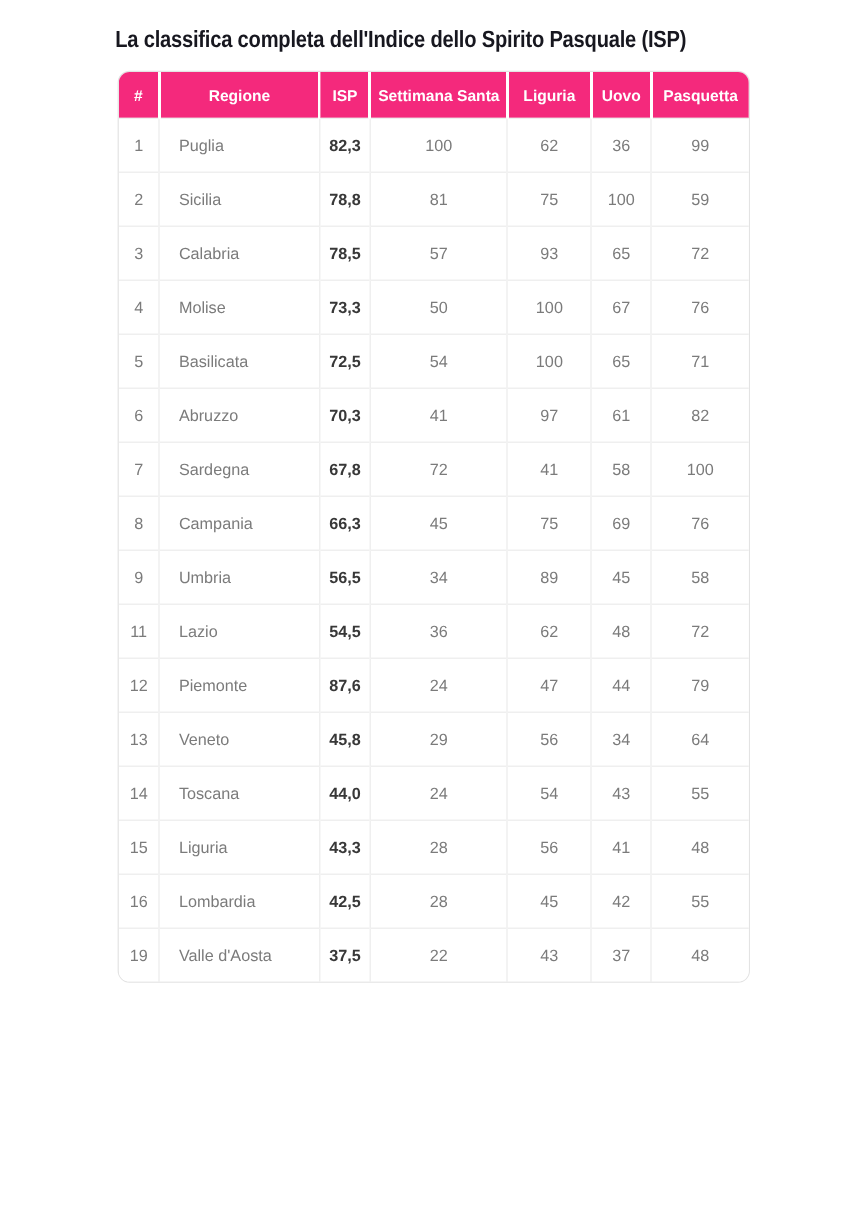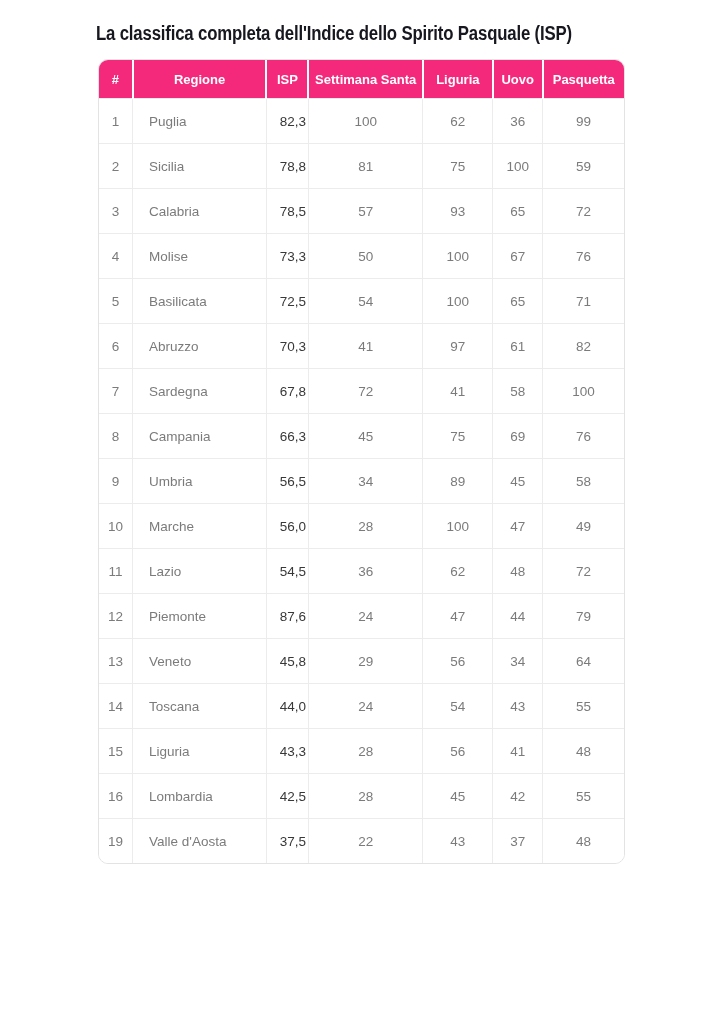--- a/index.html
+++ b/index.html
@@ -81,23 +81,22 @@
     padding: 0 2px;
     overflow: hidden;
     white-space: nowrap;
   }
   tbody td:first-child { border-left: none; }
   tbody td.cell-region {
     text-align: left;
     padding-left: 16px;
   }
   tbody td.cell-isp {
-    font-weight: normal;
+    font-weight: bold;
     color: #383838;
-    text-align: right;
   }
 </style>
 </head>
 <body>
 
 <div class="page">
   <h1 class="page-title">La classifica completa dell'Indice dello Spirito Pasquale (ISP)</h1>
 
   <div class="table-card">
     <table class="ranking">
@@ -197,29 +196,20 @@
           <tr>
             <td class="cell-rank">9</td>
             <td class="cell-region">Umbria</td>
             <td class="cell-isp">56,5</td>
             <td class="cell-settimana">34</td>
             <td class="cell-colomba">89</td>
             <td class="cell-uovo">45</td>
             <td class="cell-pasquetta">58</td>
           </tr>
           <tr>
-            <td class="cell-rank">10</td>
-            <td class="cell-region">Marche</td>
-            <td class="cell-isp">56,0</td>
-            <td class="cell-settimana">28</td>
-            <td class="cell-colomba">100</td>
-            <td class="cell-uovo">47</td>
-            <td class="cell-pasquetta">49</td>
-          </tr>
-          <tr>
             <td class="cell-rank">11</td>
             <td class="cell-region">Lazio</td>
             <td class="cell-isp">54,5</td>
             <td class="cell-settimana">36</td>
             <td class="cell-colomba">62</td>
             <td class="cell-uovo">48</td>
             <td class="cell-pasquetta">72</td>
           </tr>
           <tr>
             <td class="cell-rank">12</td>

